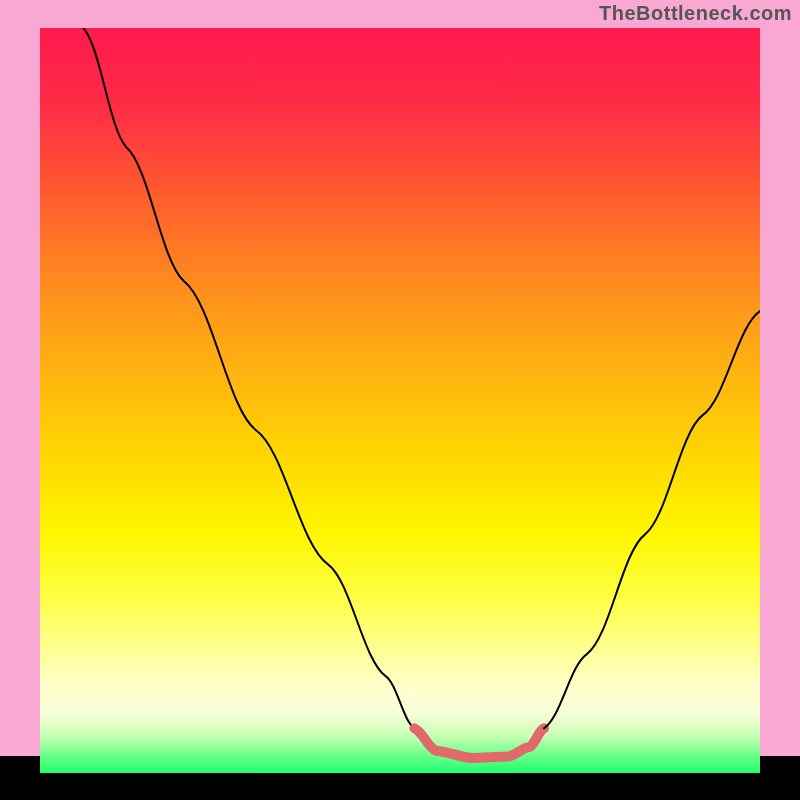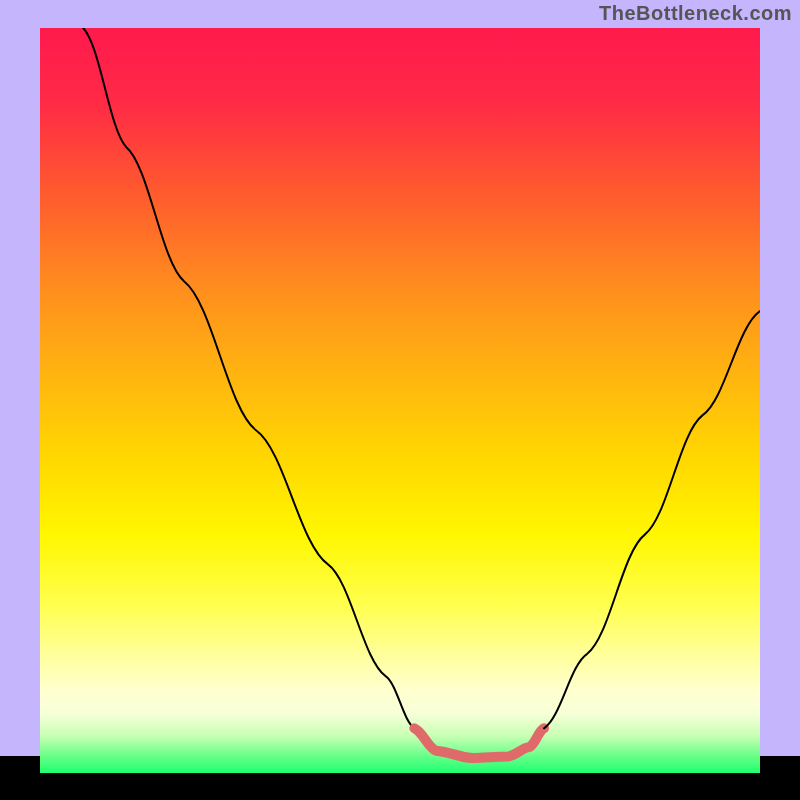--- a/index.html
+++ b/index.html
@@ -8,21 +8,21 @@
     width: 800px;
     height: 800px;
     background: #000;
     overflow: hidden;
     font-family: Arial, Helvetica, sans-serif;
   }
   .frame {
     position: relative;
     width: 800px;
     height: 756px;
-    background: #c4b5fd;
+    background: #f9a8d4;
   }
   .watermark {
     position: absolute;
     top: 2px;
     right: 8px;
     color: #555;
     font-size: 20px;
     font-weight: bold;
     letter-spacing: 0.5px;
     z-index: 10;

